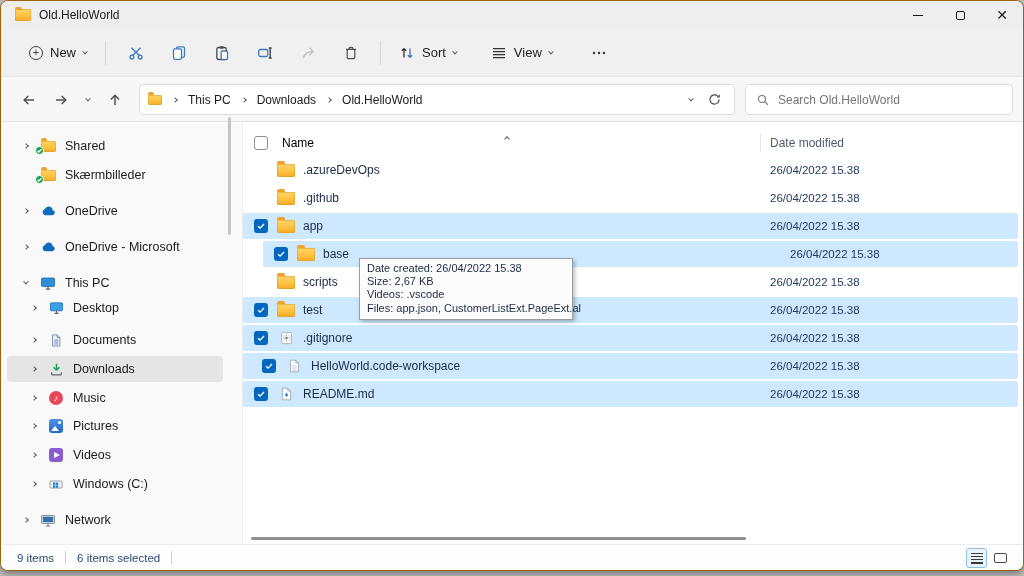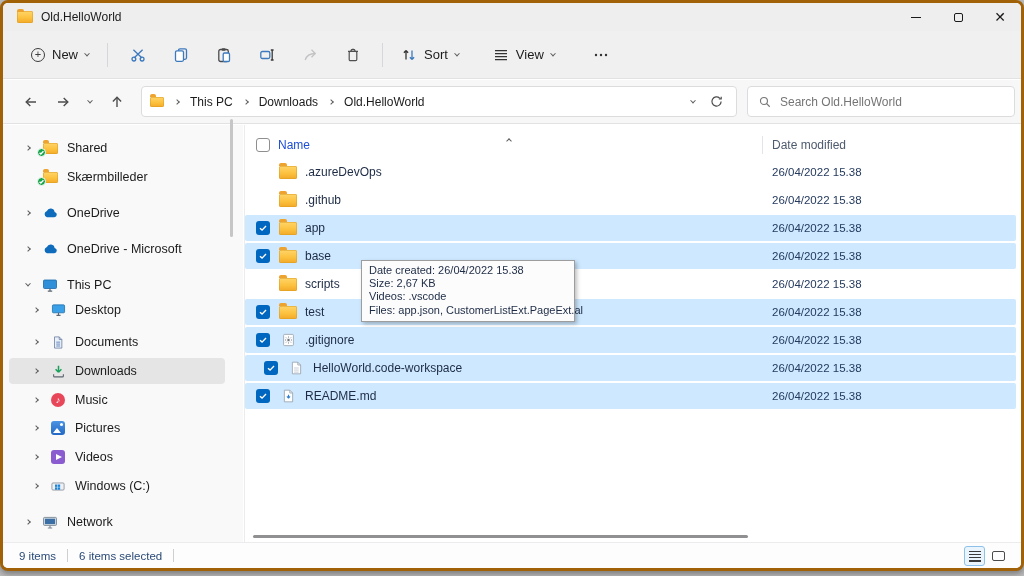--- a/index.html
+++ b/index.html
@@ -1,19 +1,19 @@
 <!DOCTYPE html>
 <html><head>
 <meta charset="utf-8">
 <style>
   * { margin:0; padding:0; box-sizing:border-box; }
   html,body { width:1024px; height:576px; overflow:hidden; background:#bdbdbd;
     font-family:"Liberation Sans","DejaVu Sans",sans-serif; }
   .window { position:absolute; left:0; top:0; width:1024px; height:571px;
-    background:#fff; border:3px solid #a16207; border-radius:8px; overflow:hidden;
+    background:#fff; border:1px solid #a16207; border-radius:8px; overflow:hidden;
     box-shadow:0 3px 6px rgba(0,0,0,.35); }
 
   
   .titlebar { position:absolute; left:0; top:0; right:0; height:28px; background:#eeeeee;
     display:flex; align-items:center; }
   .title-left { display:flex; align-items:center; gap:8px; padding-left:14px; }
   .title-text { font-size:12px; color:#1b1b1b; }
   .win-controls { position:absolute; right:0; top:0; height:28px; display:flex; }
   .win-btn { width:42px; height:28px; display:flex; align-items:center; justify-content:center; color:#1a1a1a; }
   .glyph-min { width:10px; height:1px; background:#1a1a1a; }
@@ -83,21 +83,21 @@
     border-left:4px solid transparent; border-right:4px solid transparent; border-bottom:5px solid #fff; }
   .pic-ic::after { content:""; position:absolute; right:2px; top:2px; width:3px; height:3px; border-radius:50%; background:#fff; }
   .vid-ic { background:#8a5cd0; }
   .vid-ic::before { content:""; position:absolute; left:5px; top:3.5px; width:0; height:0;
     border-left:6px solid #fff; border-top:3.5px solid transparent; border-bottom:3.5px solid transparent; }
 
   
   .content { position:absolute; left:241px; top:122px; right:1px; bottom:26px; background:#fff; border-left:1px solid #ececee; }
   .list-header { position:absolute; left:0; top:8px; right:4px; height:24px; display:flex; align-items:center; }
   .hdr-checkbox { width:14px; height:14px; border:1px solid #8f8f8f; border-radius:3px; background:#fff; margin-left:11px; }
-  .hdr-name { margin-left:8px; font-size:12px; color:#1d4ed8; }
+  .hdr-name { margin-left:14px; font-size:12px; color:#000000; }
   .sort-caret { position:absolute; left:262px; top:-4px; color:#5c6673; }
   .col-sep { position:absolute; left:517px; top:3px; width:1px; height:18px; background:#e4e4e6; }
   .hdr-date { position:absolute; left:527px; font-size:12px; color:#4e5a6e; }
 
   .rows { position:absolute; left:0; top:32px; right:0; bottom:0; }
   .row { position:absolute; left:0; right:4px; height:26px; display:flex; align-items:center; border-radius:2px; }
   .row.sel { background:#cde8ff; }
   .row-check { width:14px; height:14px; border-radius:3px; margin-left:11px; background:#0067c0;
     display:flex; align-items:center; justify-content:center; }
   .row-check-space { width:14px; margin-left:11px; }
@@ -482,21 +482,21 @@
               <path d="M3.2 8.4 L6.5 11.4 L12.8 4.8"></path>
             </svg>
           </span>
         <span class="row-icon">
             <span class="fold sz18"></span>
           </span>
         <span class="row-name">app</span>
         <span class="row-date">26/04/2022 15.38</span>
       </div>
 
-      <div class="row sel" style="top:86px;">
+      <div class="row sel" style="top:86px;margin-left:20px;">
         <span class="row-check">
             <svg width="10" height="10" viewBox="0 0 16 16" fill="none" stroke="#fff" stroke-width="2.2">
               <path d="M3.2 8.4 L6.5 11.4 L12.8 4.8"></path>
             </svg>
           </span>
         <span class="row-icon">
             <span class="fold sz18"></span>
           </span>
         <span class="row-name">base</span>
         <span class="row-date">26/04/2022 15.38</span>

